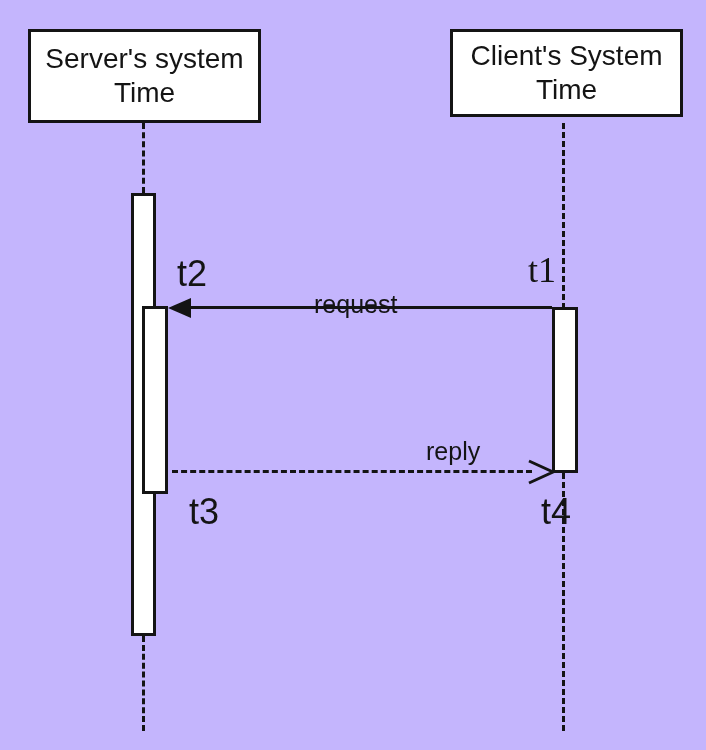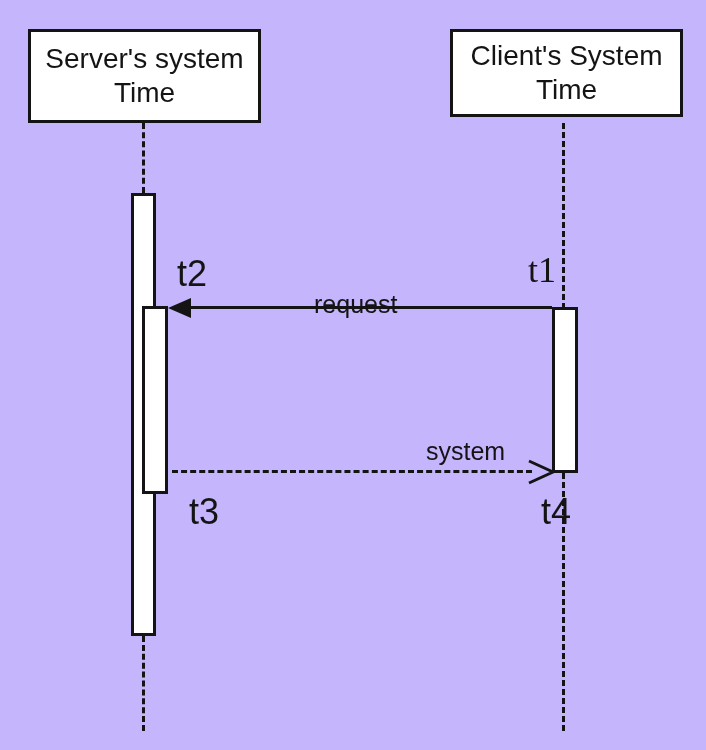--- a/index.html
+++ b/index.html
@@ -116,20 +116,20 @@
   <div id="client-activation" class="activation"></div>
 
   <div id="request-line" class="msg-line"></div>
   <div id="request-arrowhead"></div>
   <div id="request-label" class="label msg-label">request</div>
 
   <div id="reply-line" class="msg-line"></div>
   <svg id="reply-arrowhead" width="30" height="28" viewBox="0 0 30 28">
     <polyline points="3,3 27,14 3,25" fill="none" stroke="#141414" stroke-width="3"></polyline>
   </svg>
-  <div id="reply-label" class="label msg-label">system</div>
+  <div id="reply-label" class="label msg-label">reply</div>
 
   <div id="t1-label" class="label time-label">t1</div>
   <div id="t2-label" class="label time-label">t2</div>
   <div id="t3-label" class="label time-label">t3</div>
   <div id="t4-label" class="label time-label">t4</div>
 
 </div>
 
 </body></html>

